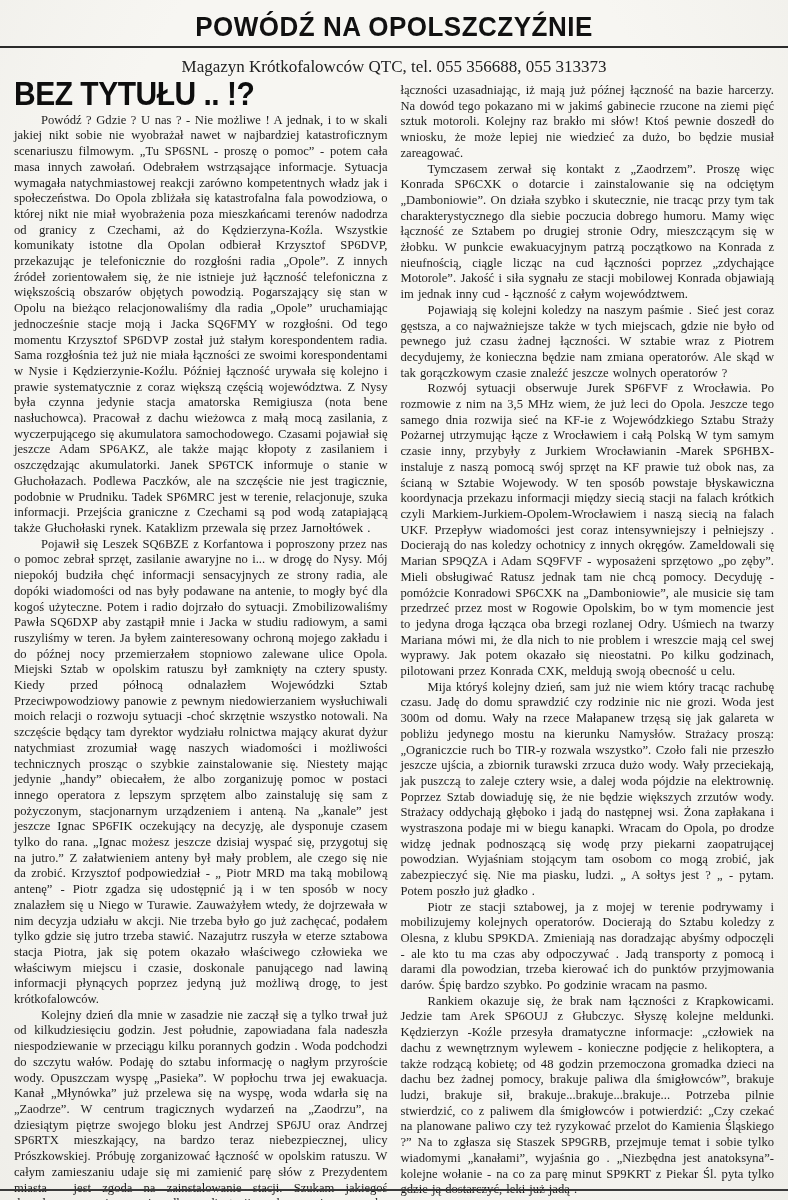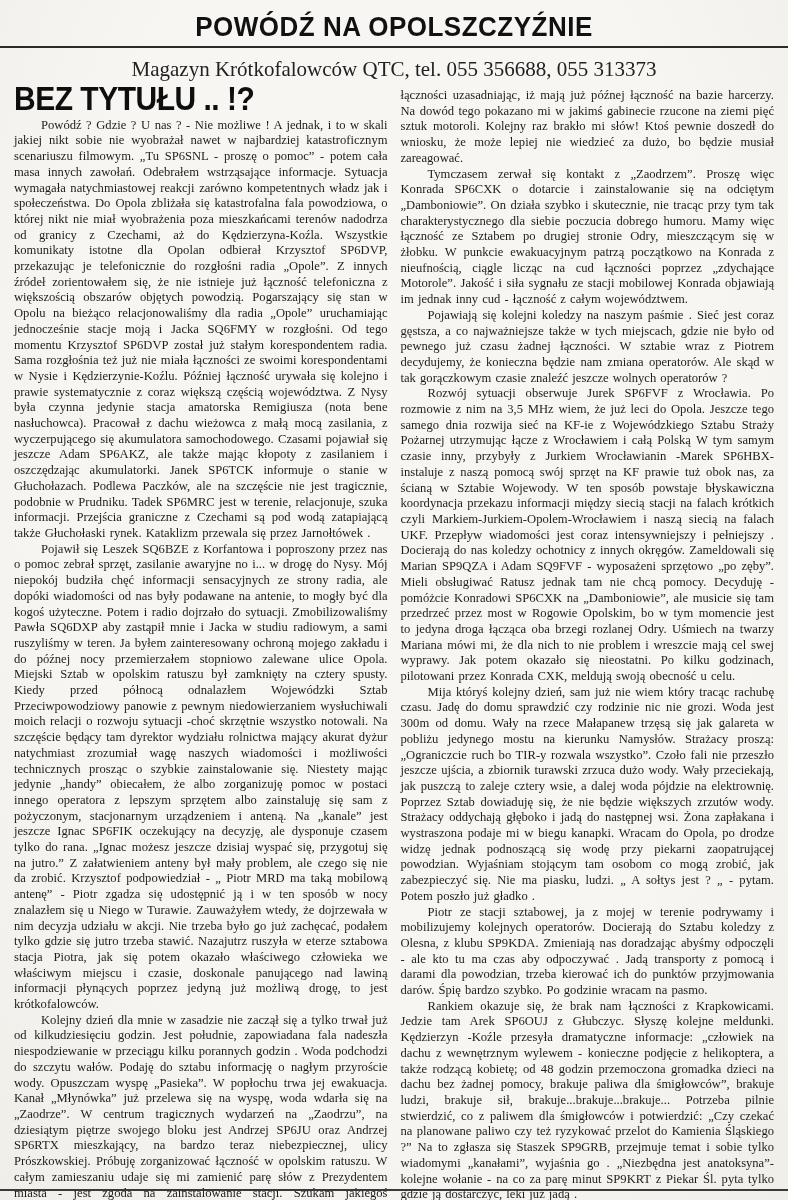--- a/index.html
+++ b/index.html
@@ -27,21 +27,21 @@
     color:#111;
     margin:0;
     transform:scaleY(1.04);
   }
   .masthead-rule{
     border:0;border-top:2px solid #2b2b2b;
     margin:3px 0 0 0;width:100%;
   }
   .masthead-subtitle{
     text-align:center;
-    font-size:21px;
+    font-size:17px;
     margin:9px 0 0 0;
     color:#222;
   }
   
   .columns{
     display:flex;
     gap:13px;
     padding:6px 14px 0 14px;
     align-items:flex-start;
   }

